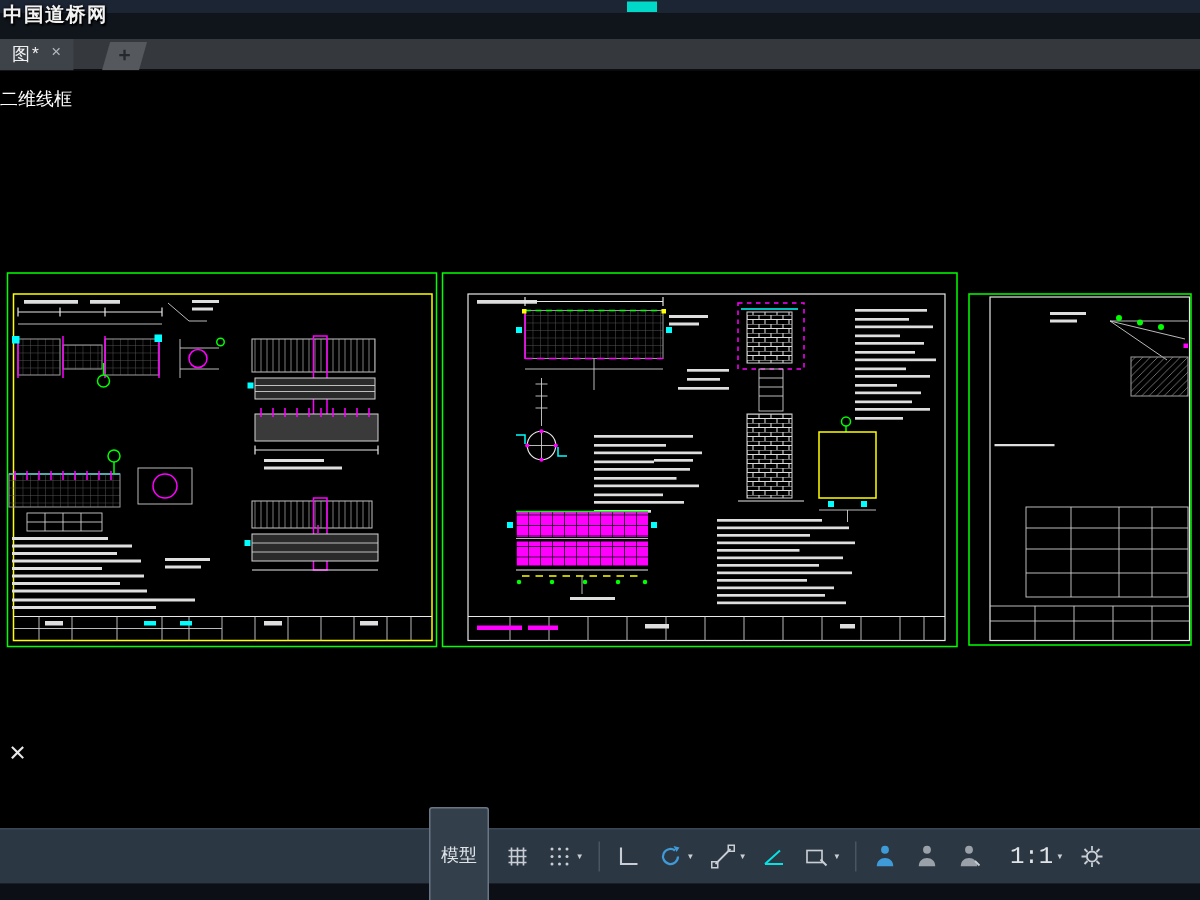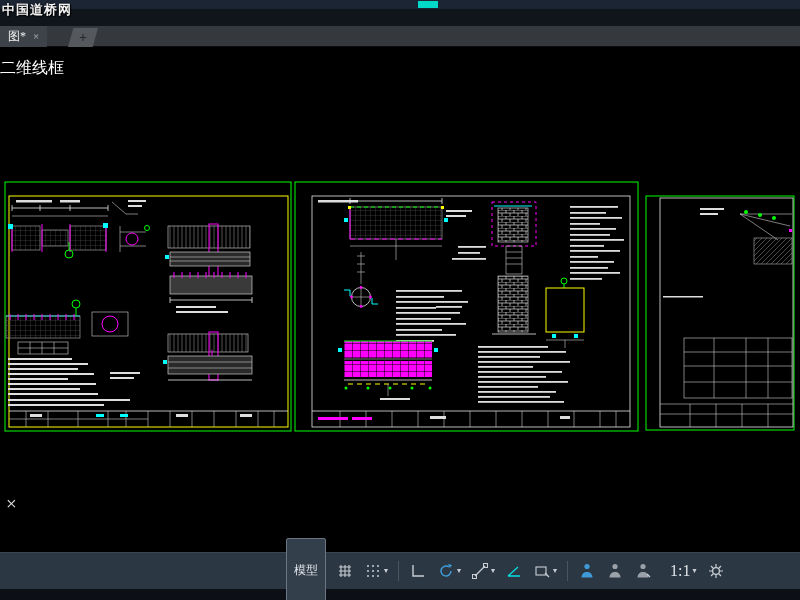--- a/index.html
+++ b/index.html
@@ -1,35 +1,35 @@
 <!DOCTYPE html>
 <html style="--c-green: #00ff00; --c-magenta: #ff00ff; --c-cyan: #00ffff; --c-yellow: #ffff00; --c-accent-teal: #00d8c8; --c-statusbar-bg: #2c3744; --c-icon-blue: #3f9bd8; --c-icon-gray: #c9ced4;"><head>
 <meta charset="utf-8">
 <style>
   html,body{margin:0;padding:0;background:#1a1a1a;}
   .app{position:relative;width:800px;height:600px;overflow:hidden;
-       font-family:Liberation Serif, serif;background:#000;}
+       font-family:Liberation Mono, monospace;background:#000;}
 
   
   .top-strip{position:absolute;left:0;top:0;width:800px;height:9px;background:#1c2534;}
   .accent-rect{position:absolute;left:418px;top:1px;width:20px;height:7px;background:var(--c-accent-teal,#00d8c8);}
   .mid-strip{position:absolute;left:0;top:9px;width:800px;height:17px;background:#10141b;}
   .watermark-top{position:absolute;left:2px;top:1px;z-index:6;color:#f2f2f2;font-size:13px;font-weight:bold;
        letter-spacing:1px;text-shadow:0 0 2px #000,1px 1px 1px #000;}
   .tabbar{position:absolute;left:0;top:26px;width:800px;height:21px;background:#35393e;border-bottom:1px solid #0b0d10;box-sizing:border-box;}
   .tab-active{position:absolute;left:0;top:0;height:21px;padding:0 8px;background:#3e4349;color:#f0f0f0;
        display:flex;align-items:center;gap:7px;font-size:12px;}
   .tab-close{color:#b5b9bd;font-size:11px;line-height:1;}
   .tab-new{position:absolute;left:68px;top:2px;width:30px;height:19px;background:#55595e;
        clip-path:polygon(18% 0,100% 0,82% 100%,0 100%);display:flex;align-items:center;justify-content:center;
        color:#26282b;font-size:14px;font-weight:bold;}
 
   
   .canvas{position:absolute;left:0;top:47px;width:800px;height:505px;background:#000;}
-  .viewport-label{position:absolute;left:0px;top:58px;color:#ffffff;font-size:16px;z-index:3;}
+  .viewport-label{position:absolute;left:0px;top:58px;color:#ffffff;font-size:12px;z-index:3;}
   .canvas-close{position:absolute;left:6px;top:494px;color:#e8e8e8;font-size:19px;z-index:3;line-height:1;}
   .draw-svg{position:absolute;left:0;top:0;width:800px;height:600px;z-index:1;pointer-events:none;}
 
   .sg{stroke:var(--c-green,#00ff00);fill:none;stroke-width:1;}
   .sw{stroke:#e8e8e8;fill:none;stroke-width:0.8;}
   .swt{stroke:#cfcfcf;fill:none;stroke-width:0.6;}
   .sy{stroke:var(--c-yellow,#ffff00);fill:none;stroke-width:1;}
   .sm{stroke:var(--c-magenta,#ff00ff);fill:none;stroke-width:1;}
   .sc{stroke:var(--c-cyan,#00ffff);fill:none;stroke-width:1;}
   .fw{fill:#dedede;}

